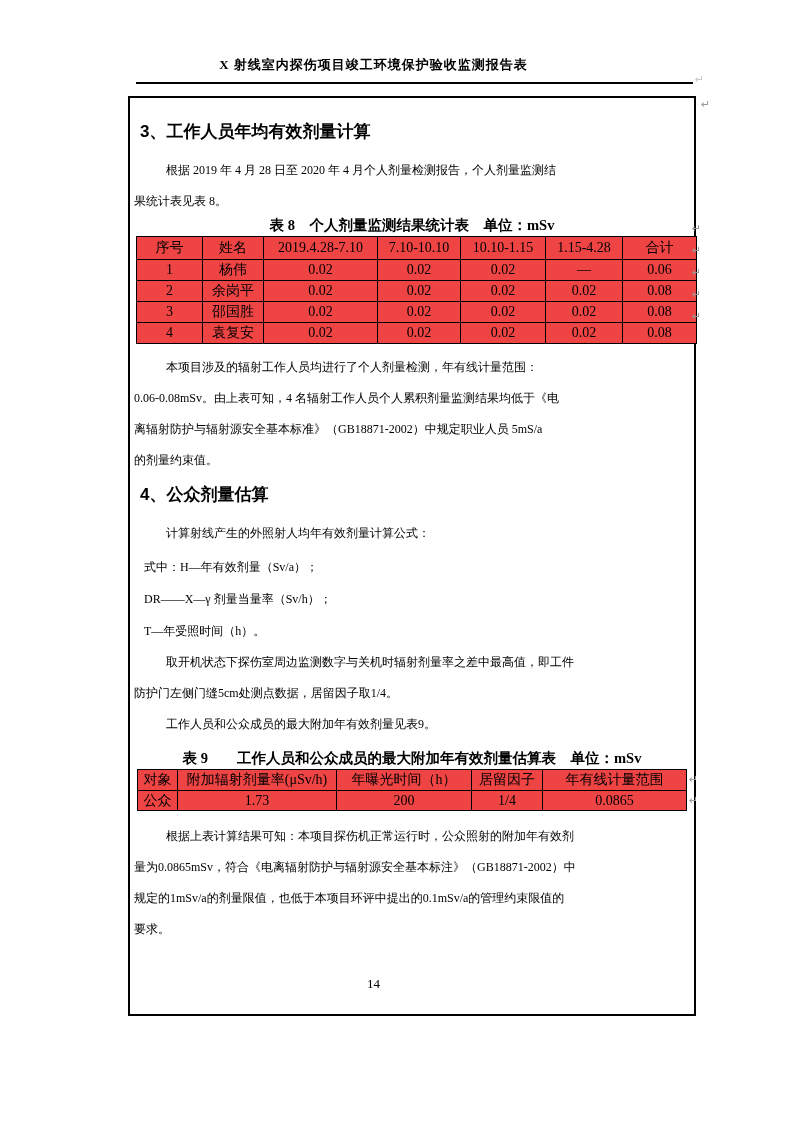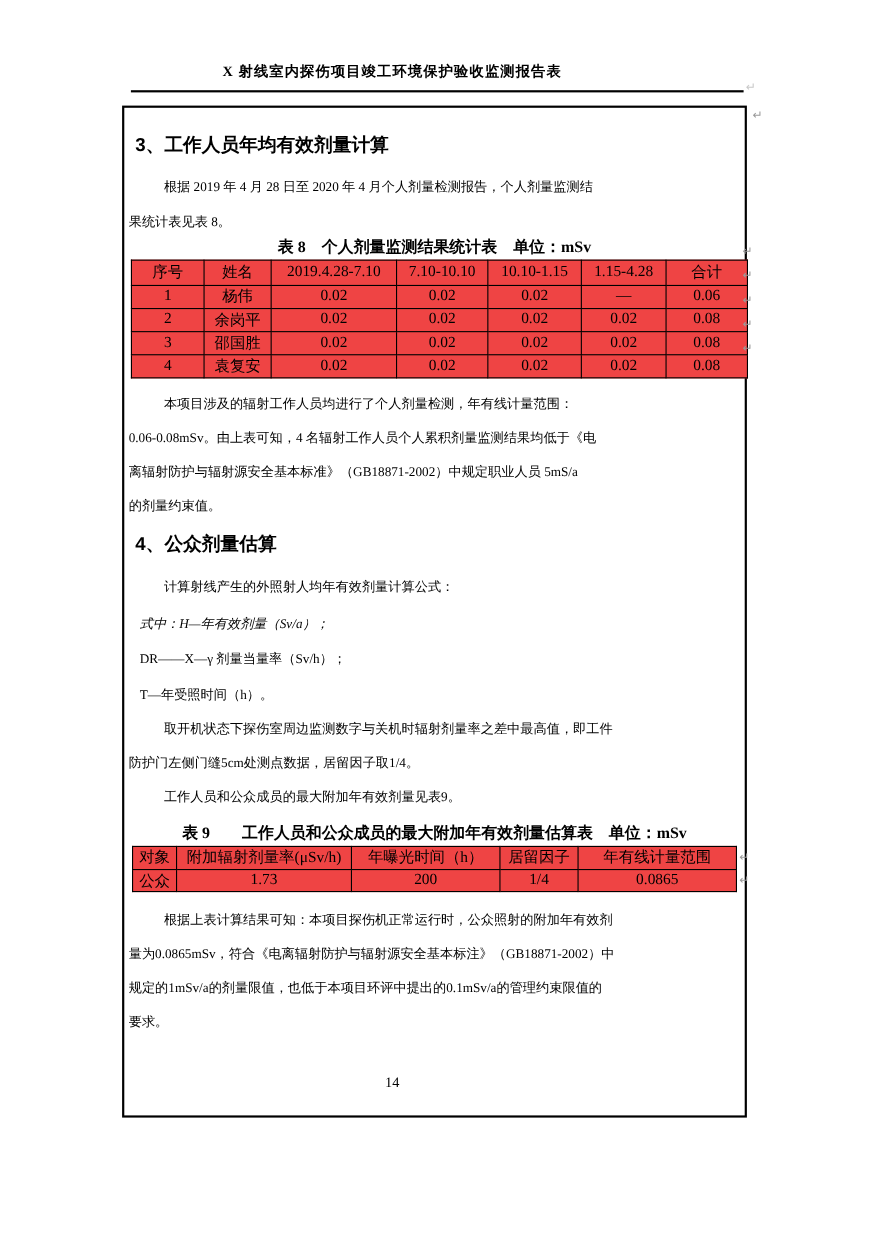--- a/index.html
+++ b/index.html
@@ -3,20 +3,21 @@
 <meta charset="utf-8">
 <style>
   html,body { margin:0; padding:0; background:#fff; }
   .page {
     position: relative;
     width: 713px; height: 1122px;
     background: #fff;
     font-family: "Liberation Serif", serif;
     color: #000;
     overflow: hidden;
+    margin-left: 17px;
   }
   .doc-title {
     position: absolute; top: 56px; left: 0; width: 100%;
     text-align: center; font-size: 13px; font-weight: bold;
     letter-spacing: 1px;
   }
   .header-rule {
     position: absolute; top: 82px; left: 119px; width: 557px;
     border-top: 2px solid #000;
   }
@@ -34,21 +35,21 @@
   }
   .h-sec4 { margin-top: 8px; }
   .line { font-size: 12px; line-height: 31px; white-space: nowrap; }
   .indent { text-indent: 32px; }
   .p1 { margin-top: 12px; }
   .p2 { margin-top: 8px; }
   .pcalc { margin-top: 12px; }
   .formula-line { text-align: center; font-size: 15px; line-height: 28px; margin-top: 4px; }
   .sup-x { vertical-align: 3px; font-size: 14px; }
   .def { padding-left: 10px; line-height: 32px; }
-  .def-first { margin-top: 2px; font-style: italic; }
+  .def-first { margin-top: 2px; }
   .tbl-caption {
     text-align: center; font-weight: bold; font-size: 14.5px;
     line-height: 16px; margin-top: 0;
   }
   .cap8 { margin-top: 0; }
   .cap9 { margin-top: 10px; }
   table { border-collapse: collapse; table-layout: fixed; background:#ef4444; }
   td, th { border: 1.5px solid #000; text-align: center; padding: 0; font-weight: normal; font-size: 14px; overflow: hidden; }
   .t8 { width: 560px; margin: 3px 0 0 2px; }
   .t8 th { height: 22px; }

